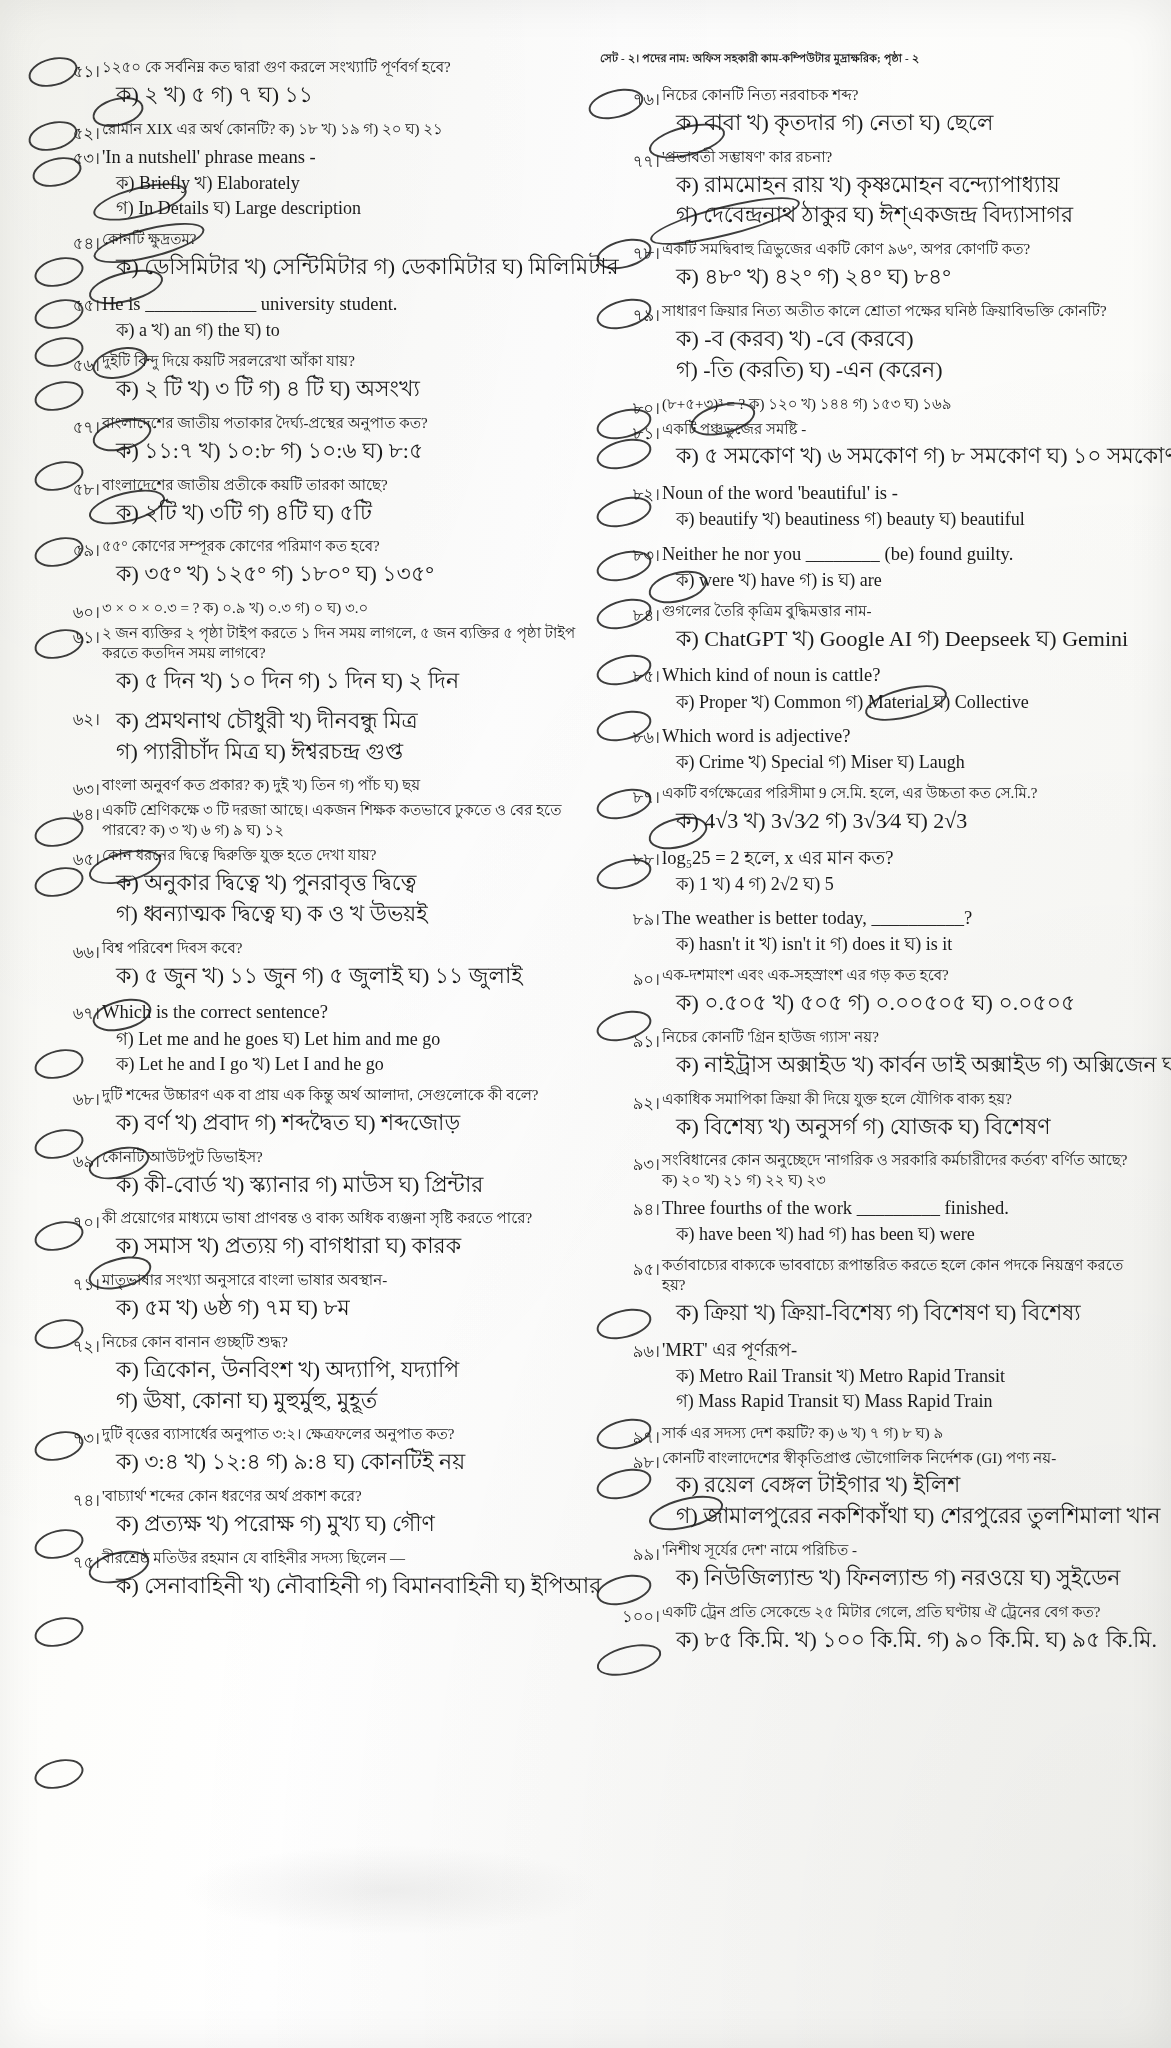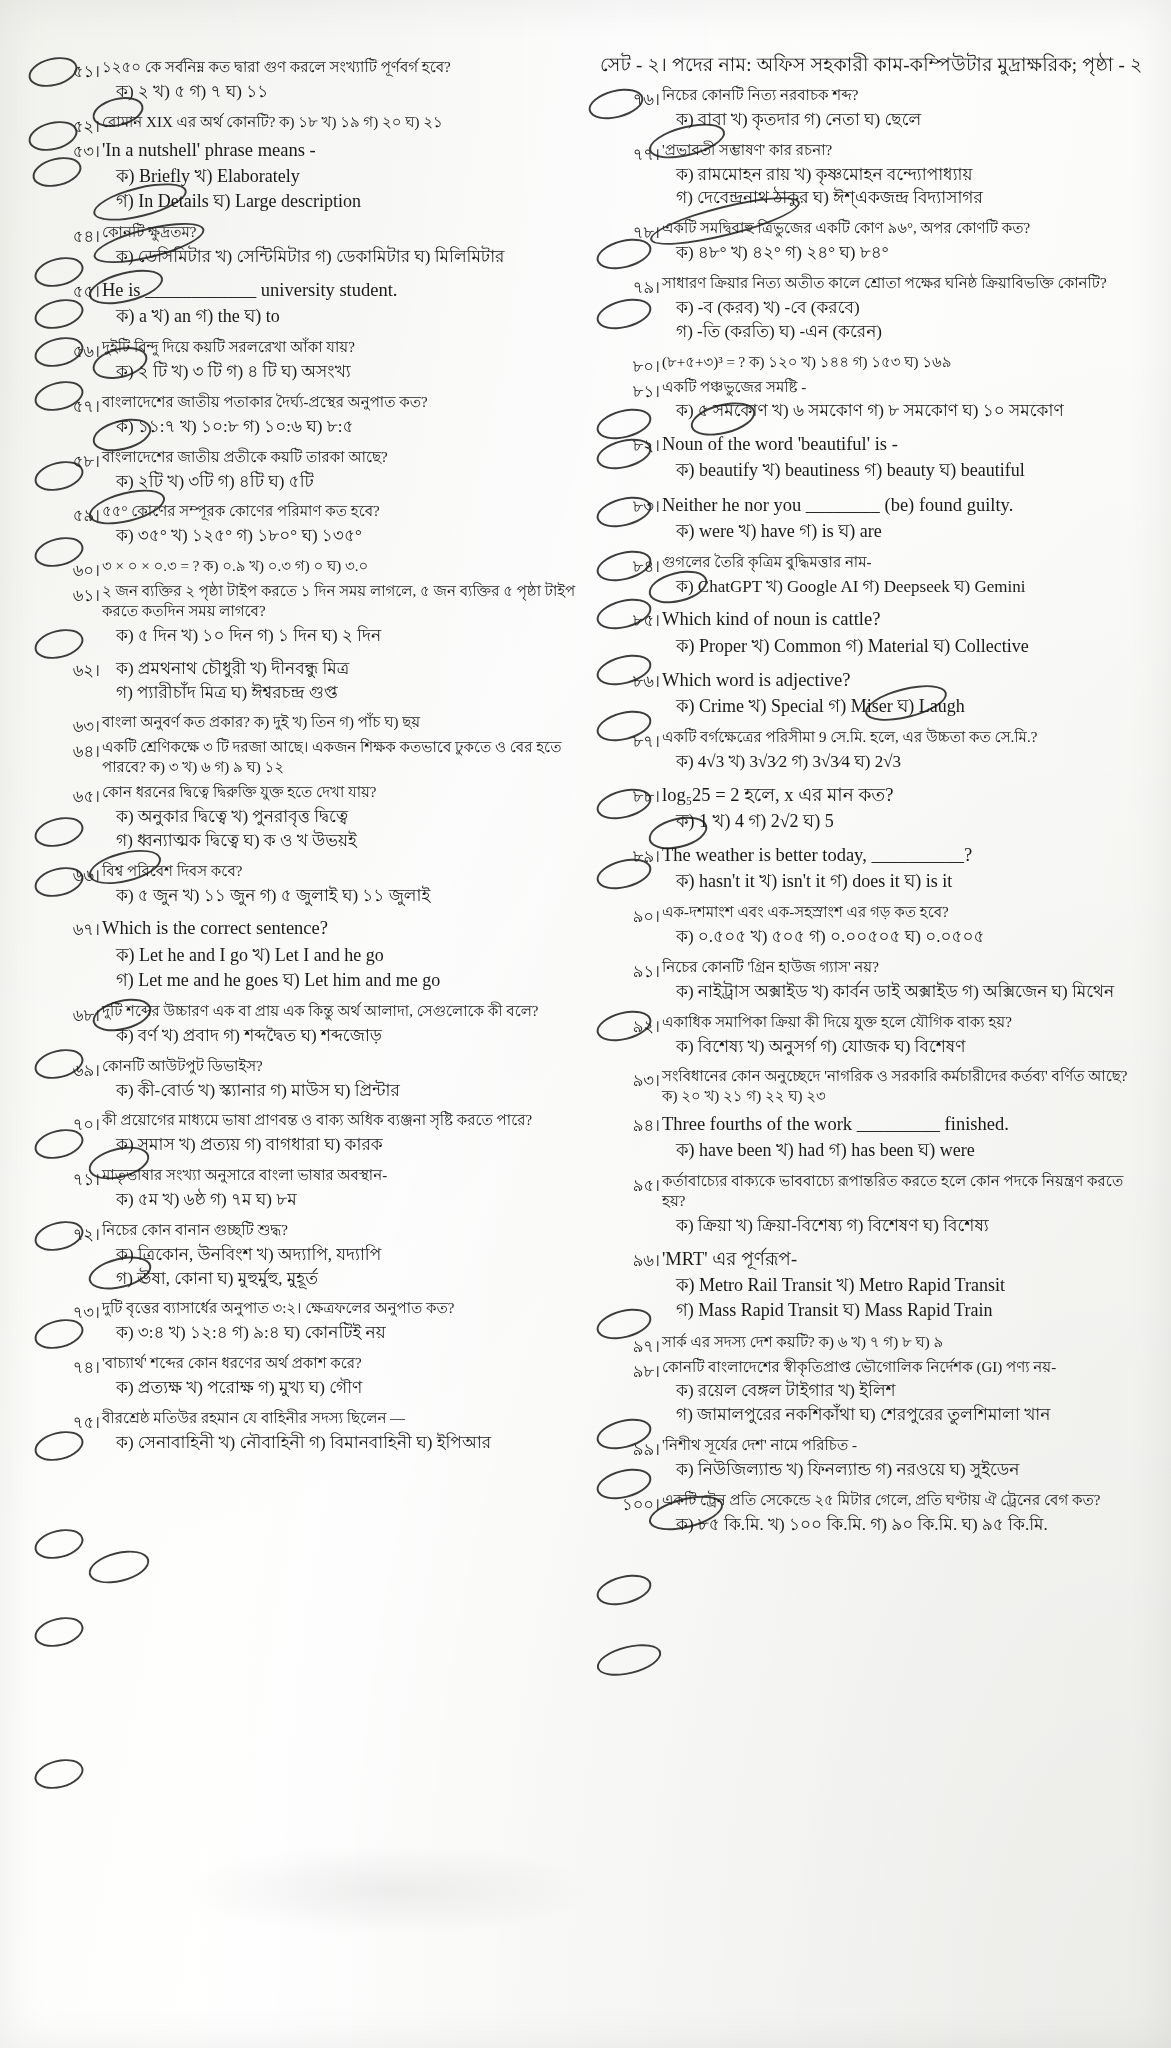--- a/index.html
+++ b/index.html
@@ -39,22 +39,22 @@
     inset: 0;
     box-shadow: inset 0 0 48px rgba(0,0,0,0.07);
     pointer-events: none;
   }
 
   .header {
     position: absolute;
     top: 50px;
     left: 600px;
     width: 540px;
-    font-size: 19px;
-    font-weight: normal;
+    font-size: 11px;
+    font-weight: bold;
     letter-spacing: .2px;
     white-space: nowrap;
   }
 
   .col {
     position: absolute;
     top: 58px;
     box-sizing: border-box;
   }
   .col-left  { left: 40px;  width: 540px; }
@@ -74,21 +74,21 @@
     text-align: right;
     font-size: 16.5px;
     font-weight: 500;
   }
   .qtext {
     font-size: 15px;
     line-height: 1.33;
   }
   .qtext.eng { font-size: 18.5px; line-height: 1.3; }
   .opts {
-    font-size: 17px;
+    font-size: 22px;
     line-height: 1.4;
     padding-left: 14px;
     margin-top: 2px;
   }
   .opts.eng { font-size: 18px; }
   .opts .line { display: block; white-space: nowrap; }
   .tight { margin-bottom: 5px; }
 
   
   .mark {
@@ -217,22 +217,22 @@
         <div class="qnum">৬৬।</div>
         <div class="qtext">বিশ্ব পরিবেশ দিবস কবে?</div>
         <div class="opts">
           <span class="line">ক) ৫ জুন  খ) ১১ জুন  গ) ৫ জুলাই  ঘ) ১১ জুলাই</span>
         </div>
       </div>
       <div class="q">
         <div class="qnum">৬৭।</div>
         <div class="qtext eng">Which is the correct sentence?</div>
         <div class="opts eng">
+          <span class="line">গ) Let me and he goes   ঘ) Let him and me go</span>
           <span class="line">ক) Let he and I go   খ) Let I and he go</span>
-          <span class="line">গ) Let me and he goes   ঘ) Let him and me go</span>
         </div>
       </div>
       <div class="q">
         <div class="qnum">৬৮।</div>
         <div class="qtext">দুটি শব্দের উচ্চারণ এক বা প্রায় এক কিন্তু অর্থ আলাদা, সেগুলোকে কী বলে?</div>
         <div class="opts">
           <span class="line">ক) বর্ণ  খ) প্রবাদ  গ) শব্দদ্বৈত  ঘ) শব্দজোড়</span>
         </div>
       </div>
       <div class="q">

